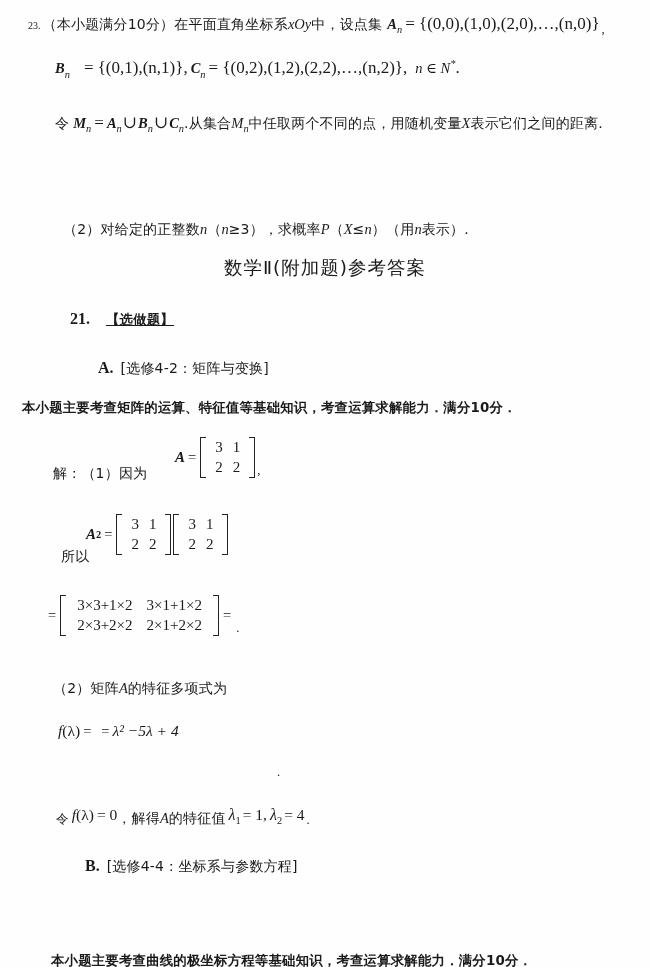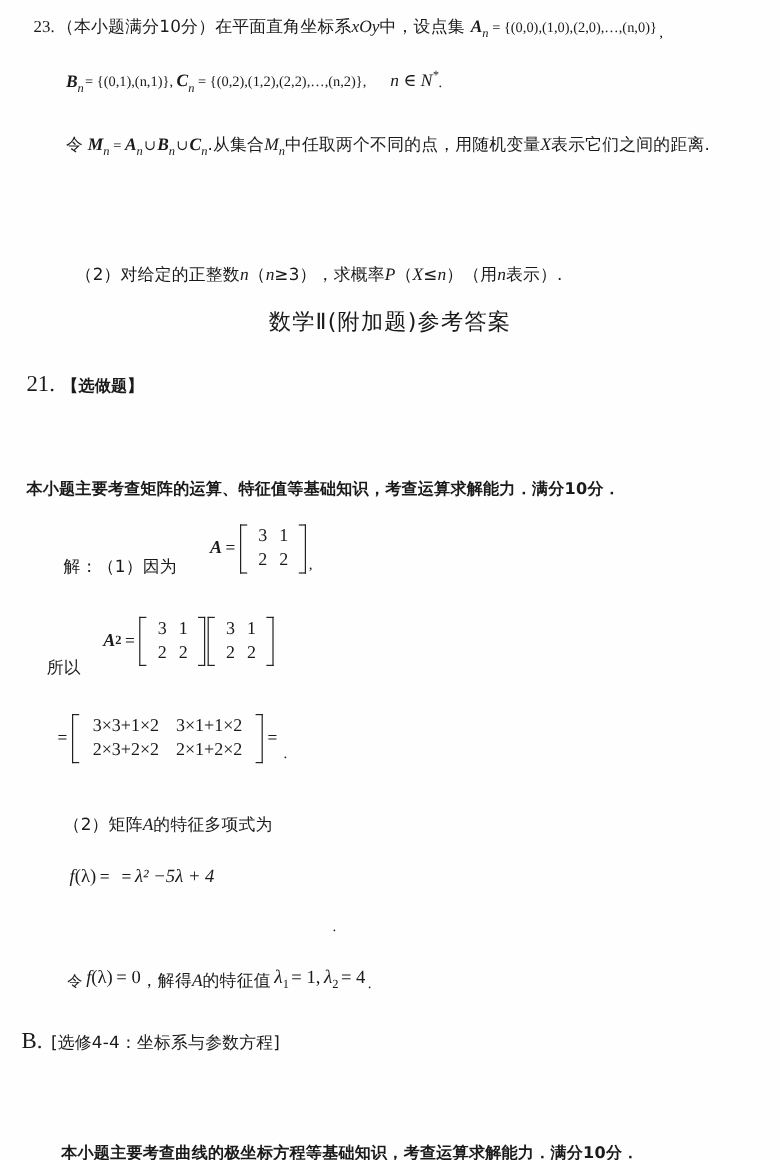--- a/index.html
+++ b/index.html
@@ -37,47 +37,48 @@
     letter-spacing: .2px;
   }
   
   .mi {
     font-family: "Liberation Serif", "DejaVu Serif", serif;
     font-style: italic;
     font-size: 14.5px;
   }
   .mn {
     font-family: "Liberation Serif", "DejaVu Serif", serif;
-    font-size: 12px;
+    font-size: 17px;
   }
   .mb {
     font-family: "Liberation Serif", "DejaVu Serif", serif;
     font-style: italic;
     font-weight: bold;
     font-size: 14.5px;
   }
   sub, sup {
     font-size: .65em;
     font-style: italic;
   }
   sup.up { vertical-align: super; }
   .title {
     font-family: "DejaVu Sans", "Liberation Sans", sans-serif;
     font-weight: normal;
     font-size: 18.5px;
     letter-spacing: 1px;
   }
   .num-label {
     font-family: "Liberation Serif", "DejaVu Serif", serif;
-    font-size: 14px;
+    font-size: 10px;
   }
   .bold-serif {
     font-family: "Liberation Serif", "DejaVu Serif", serif;
-    font-weight: normal;
-    font-size: 19px;
+    font-weight: bold;
+    font-size: 16px;
+    margin-left: 48px;
   }
   .pagenum {
     font-family: "Liberation Serif", "DejaVu Serif", serif;
     font-size: 12px;
   }
 
   
   .mrow {
     display: inline-flex;
     align-items: center;
@@ -117,38 +118,41 @@
 </head>
 <body>
 
 <div class="page">
 
   <div class="blk" style="left:28px; top:14px;">
     <span class="num-label">23.</span><span class="cn" style="margin-left:2px;">（本小题满分10分）在平面直角坐标系</span><span class="mi">xOy</span><span class="cn">中，设点集</span><span class="mb" style="margin-left:5px;">A</span><sub>n</sub><span class="mn" style="margin-left:3px;">= {(0,0),(1,0),(2,0),…,(n,0)}</span><span class="mn sm" style="position:relative; top:4px; margin-left:2px;">,</span>
   </div>
 
   <div class="blk" style="left:55px; top:58px;">
-    <span class="mb">B</span><sub>n</sub><span class="mn" style="margin-left:1px;">= {(0,1),(n,1)},</span><span class="mb" style="margin-left:3px;">C</span><sub>n</sub><span class="mn" style="margin-left:3px;">= {(0,2),(1,2),(2,2),…,(n,2)},</span><span class="mi" style="margin-left:20px;text-align:center;">n ∈ N</span><sup class="up">*</sup><span class="mn">.</span>
+    <span class="mb">B</span><sub>n</sub><span class="mn" style="margin-left:14px;">= {(0,1),(n,1)},</span><span class="mb" style="margin-left:3px;">C</span><sub>n</sub><span class="mn" style="margin-left:3px;">= {(0,2),(1,2),(2,2),…,(n,2)},</span><span class="mi" style="margin-left:8px;text-align:center;">n ∈ N</span><sup class="up">*</sup><span class="mn">.</span>
   </div>
 
   <div class="blk" style="left:55px; top:112px;">
     <span class="cn">令</span><span class="mb" style="margin-left:4px;">M</span><sub>n</sub><span class="mn" style="margin:0 3px;">=</span><span class="mb">A</span><sub>n</sub><span class="mn" style="margin:0 1px;">∪</span><span class="mb">B</span><sub>n</sub><span class="mn" style="margin:0 1px;">∪</span><span class="mb">C</span><sub>n</sub><span class="cn">.从集合</span><span class="mi">M</span><sub>n</sub><span class="cn">中任取两个不同的点，用随机变量</span><span class="mi">X</span><span class="cn">表示它们之间的距离.</span>
   </div>
 
 
   <div class="blk" style="left:63px; top:220px;">
     <span class="cn">（2）对给定的正整数</span><span class="mi">n</span><span class="cn">（</span><span class="mi">n</span><span class="cn">≥3）</span><span class="cn">，求概率</span><span class="mi">P</span><span class="cn">（</span><span class="mi">X</span><span class="cn">≤</span><span class="mi">n</span><span class="cn">）（用</span><span class="mi">n</span><span class="cn">表示）.</span>
   </div>
 
   <div class="blk title" style="left:0; top:255px; width:650px; text-align:center; white-space:normal;">数学Ⅱ(附加题)参考答案</div>
 
   <div class="blk" style="left:22px; top:310px;">
-    <span class="bold-serif">21.</span><span class="cn-b" style="margin-left:6px;">【选做题】</span>
-  </div>
-
+    <span class="bold-serif">21.</span><span class="cn-b" style="margin-left:16px;text-decoration:underline;">【选做题】</span>
+  </div>
+
+  <div class="blk" style="left:50px; top:359px;">
+    <span class="bold-serif">A.</span><span class="cn" style="margin-left:7px;">[选修4‑2：矩阵与变换]</span>
+  </div>
 
   <div class="blk cn-b" style="left:22px; top:399px;">本小题主要考查矩阵的运算、特征值等基础知识，考查运算求解能力．满分10分．</div>
 
   <div class="blk" style="left:53px; top:464px;">
     <span class="cn">解：（1）因为</span>
   </div>
   <div class="blk mrow" style="left:175px; top:437px;">
     <span class="mb" style="font-size:15px;">A</span>
     <span class="eq">=</span>
     <span class="matrix">
@@ -157,21 +161,21 @@
         <span class="cell">3</span>
         <span class="cell">1</span>
         <span class="cell">2</span>
         <span class="cell">2</span>
       </span>
       <span class="brk r"></span>
     </span>
     <span class="mn sm" style="align-self:flex-end; margin-left:1px;">,</span>
   </div>
 
-  <div class="blk cn" style="left:39px; top:548px;">所以</div>
+  <div class="blk cn" style="left:61px; top:548px;">所以</div>
   <div class="blk mrow" style="left:86px; top:514px;">
     <span class="mb" style="font-size:15px;">A</span>
       <sup class="up" style="font-style:normal; font-weight:bold;">2</sup>
     <span class="eq">=</span>
     <span class="matrix">
       <span class="brk l"></span>
       <span class="mgrid" style="grid-template-columns:auto auto;">
         <span class="cell">3</span>
         <span class="cell">1</span>
         <span class="cell">2</span>
@@ -217,20 +221,20 @@
     <span class="eq" style="align-self:center;">=</span>
     <span class="eq" style="align-self:center; margin-left:7px;">=</span>
     <span class="mi" style="font-size:15.5px; align-self:center;">λ² −5λ + 4</span>
   </div>
   <div class="blk mn sm" style="left:277px; top:765px;">.</div>
 
   <div class="blk" style="left:56px; top:806px;">
     <span class="cn sm" style="position:relative; top:3px;">令</span><span class="mi" style="font-size:15.5px; margin-left:3px;">f</span><span class="mn" style="font-size:15.5px;">(λ)</span><span class="mn" style="font-size:15.5px; margin-left:3px;">= 0</span><span class="cn" style="position:relative; top:3px;">，</span><span class="cn" style="position:relative; top:3px;">解得</span><span class="mi" style="position:relative; top:3px;">A</span><span class="cn" style="position:relative; top:3px;">的特征值</span><span class="mi" style="font-size:16px; margin-left:3px;">λ</span><sub style="font-style:normal;">1</sub><span class="mn" style="font-size:15.5px; margin-left:2px;">= 1,</span><span class="mi" style="font-size:16px; margin-left:3px;">λ</span><sub style="font-style:normal;">2</sub><span class="mn" style="font-size:15.5px; margin-left:2px;">= 4</span><span class="mn sm" style="position:relative; top:4px; margin-left:2px;">.</span>
   </div>
 
-  <div class="blk" style="left:18px; top:857px;text-align:center;">
+  <div class="blk" style="left:37px; top:857px;text-align:center;">
     <span class="bold-serif">B.</span><span class="cn" style="margin-left:7px;">[选修4‑4：坐标系与参数方程]</span>
   </div>
 
   <div class="blk cn-b" style="left:51px; top:952px;">本小题主要考查曲线的极坐标方程等基础知识，考查运算求解能力．满分10分．</div>
 
 
 </div>
 
 </body></html>

